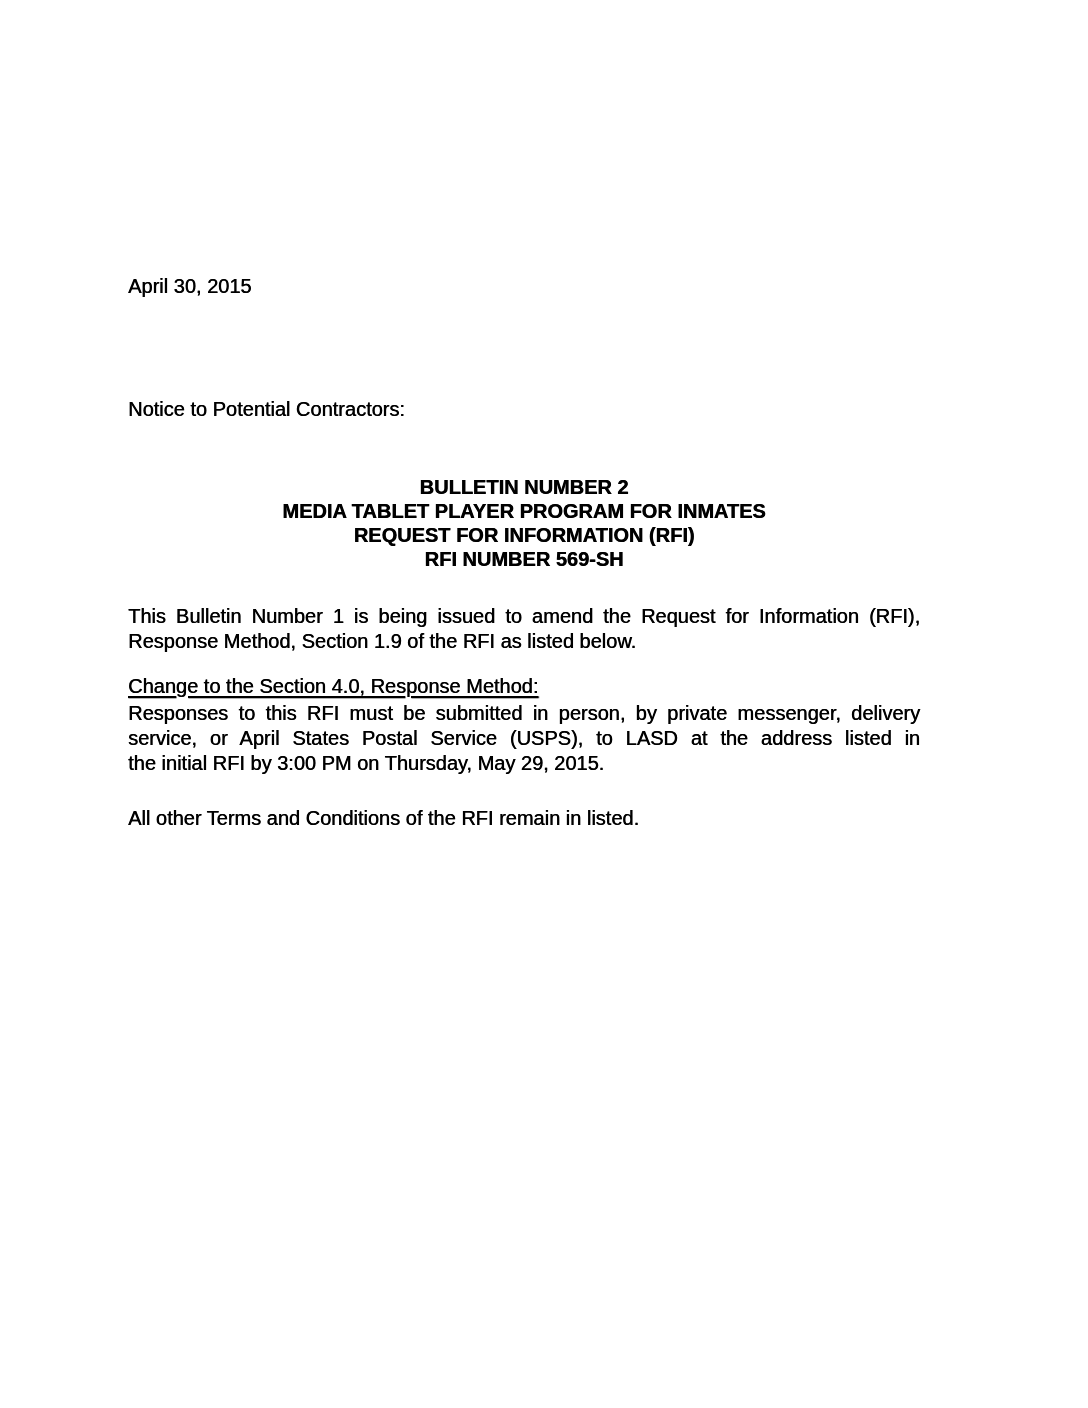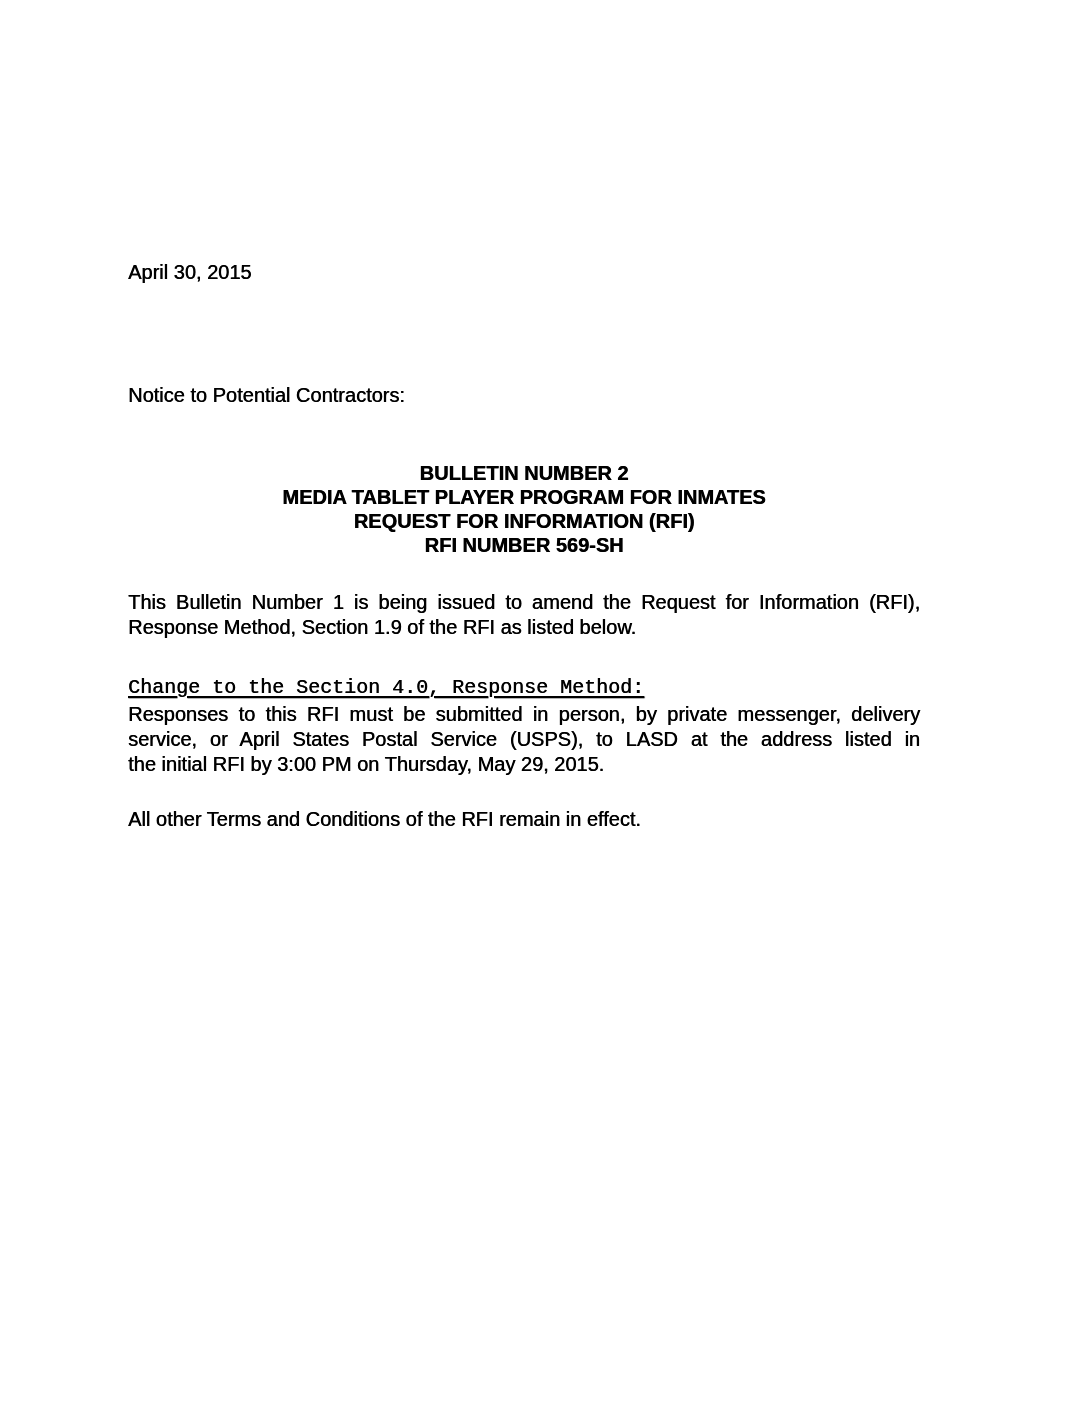--- a/index.html
+++ b/index.html
@@ -16,44 +16,43 @@
     font-family: "Liberation Sans", sans-serif;
     font-size: 20px;
     line-height: 25px;
     overflow: hidden;
     
     text-shadow: 0.5px 0.3px 0 #000;
   }
   .content {
     position: absolute;
     left: 128px;
-    top: 260px;
+    top: 274px;
     width: 792px;
   }
   .line { white-space: nowrap; }
   .salutation { margin-top: 98px; }
   .heading {
     margin-top: 53px;
     text-align: center;
     font-weight: bold;
     line-height: 24px;
   }
   .para { margin-top: 0; }
   .intro { margin-top: 33px; }
   .jline {
     text-align: justify;
     text-align-last: justify;
   }
   .lline { text-align: left; }
   .section-heading {
-    margin-top: 35px;
+    margin-top: 20px;
     text-decoration: underline;
     text-underline-offset: 3px;
     text-decoration-thickness: 2px;
-    font-family: Liberation Mono, monospace;
   }
   .response { margin-top: 2px; }
   .closing { margin-top: 30px; }
 </style>
 </head>
 <body>
 
 <div class="page">
   <div class="content">
 
@@ -74,16 +73,16 @@
     </div>
 
     <div class="section-heading">Change to the Section 4.0, Response Method:</div>
 
     <div class="para response">
       <div class="jline">Responses to this RFI must be submitted in person, by private messenger, delivery</div>
       <div class="jline">service, or April States Postal Service (USPS), to LASD at the address listed in</div>
       <div class="lline">the initial RFI by 3:00 PM on Thursday, May 29, 2015.</div>
     </div>
 
-    <div class="line closing">All other Terms and Conditions of the RFI remain in effect.</div>
+    <div class="line closing">All other Terms and Conditions of the RFI remain in listed.</div>
 
   </div>
 </div>
 
 </body></html>

